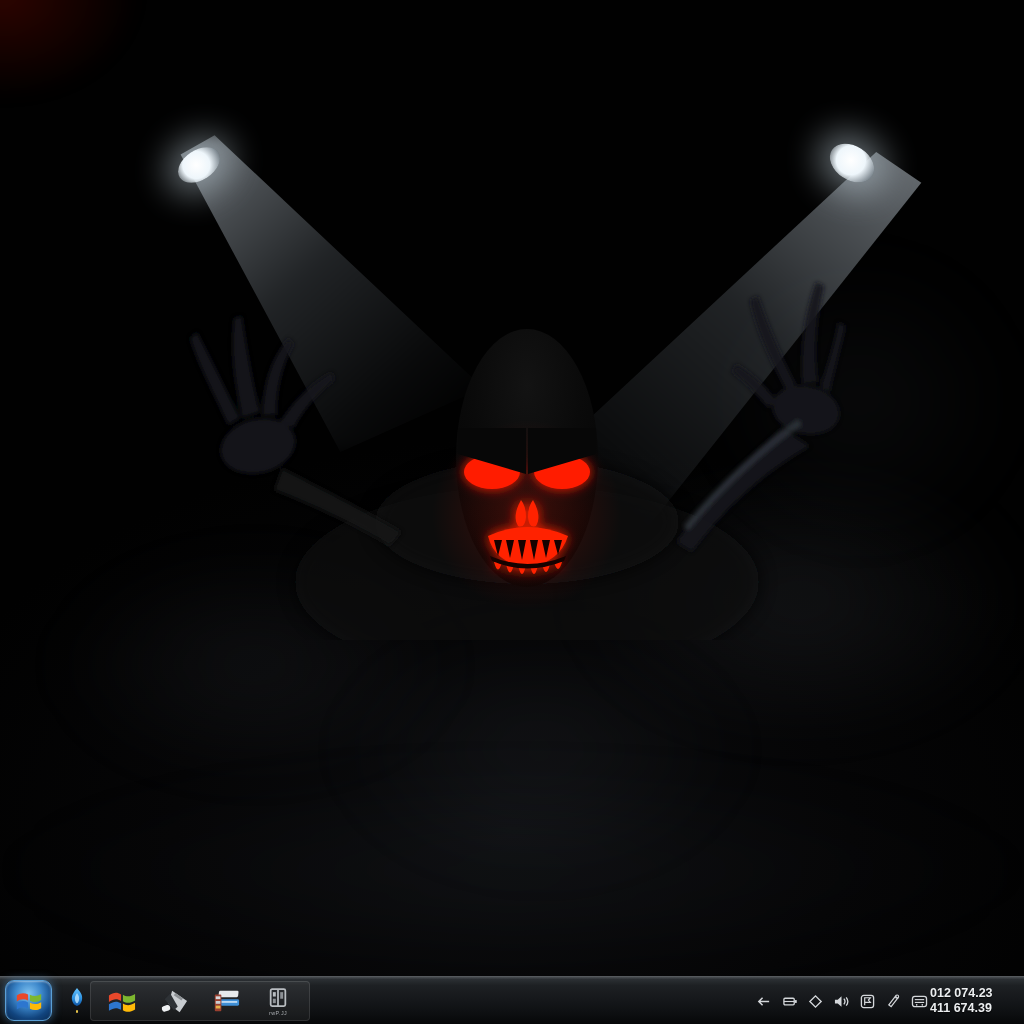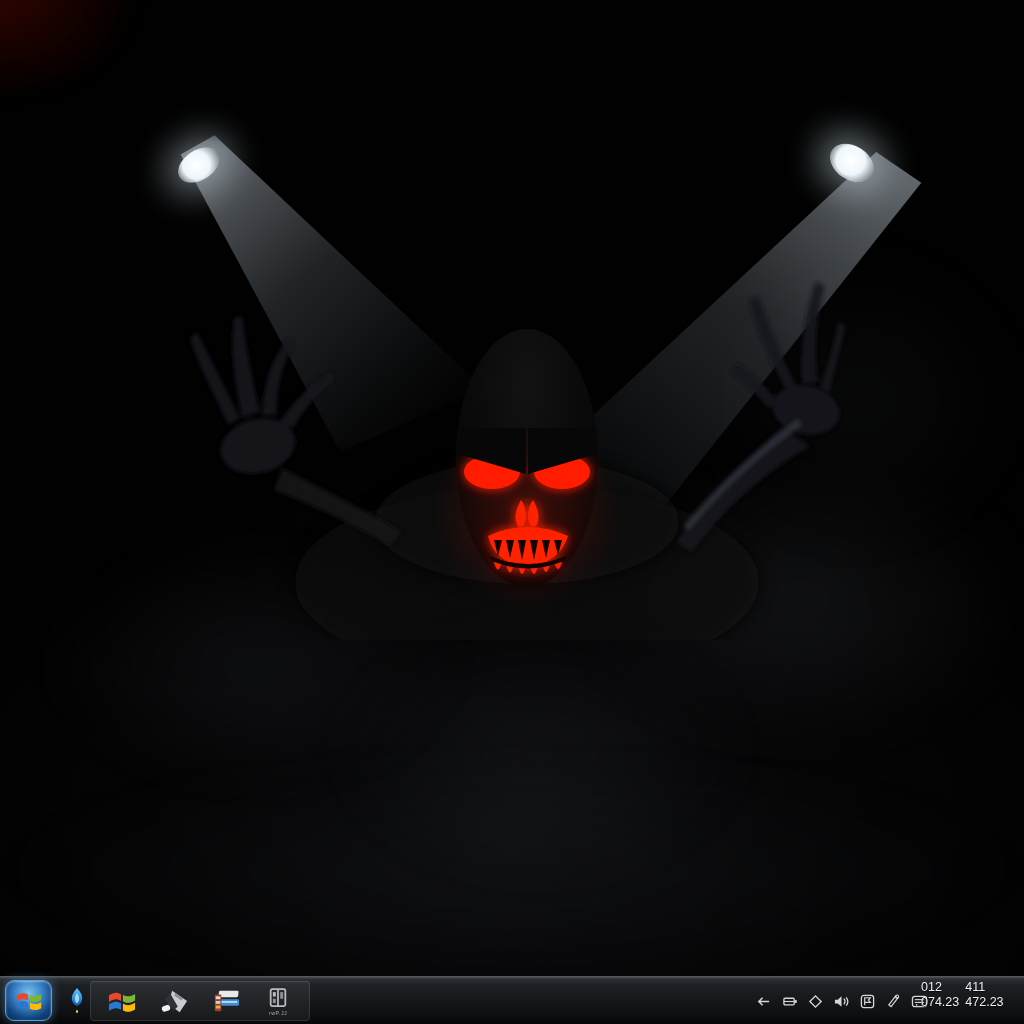--- a/index.html
+++ b/index.html
@@ -53,24 +53,24 @@
       display:flex; align-items:center; justify-content:center; cursor:pointer; }
   #pinned-group { position:absolute; left:90px; top:4px; height:40px;
       display:flex; align-items:center; gap:14px; padding:0 12px;
       background:rgba(255,255,255,0.06); border:1px solid rgba(255,255,255,0.11); border-radius:4px; }
   .pin-btn { width:38px; height:36px; display:flex; flex-direction:column; align-items:center;
       justify-content:center; cursor:pointer; background:none; border:none; }
   .pin-caption { font-size:6px; line-height:6px; color:#a9acb0; letter-spacing:0.5px;
       margin-top:1px; white-space:nowrap; transform:scale(0.9); }
   #tray { position:absolute; right:96px; top:0; height:48px; display:flex; align-items:center; gap:9px; }
   .tray-ico { width:17px; height:17px; display:flex; align-items:center; justify-content:center; cursor:pointer; }
-  #clock { position:absolute; right:15px; top:3px; width:88px; height:42px;
+  #clock { position:absolute; right:6px; top:3px; width:88px; height:42px;
       color:#eceef0; font-size:12.5px; line-height:15px; text-align:left;
-      display:flex; justify-content:center; cursor:default;
-      text-shadow:0 1px 1px rgba(0,0,0,0.8); }
+      display:flex; flex-direction:column; justify-content:center; cursor:default;
+      text-shadow:0 1px 1px rgba(0,0,0,0.8);font-weight:bold; }
 </style>
 </head>
 <body>
 
 <div id="screen">
 
   <div id="wallpaper">
     <div class="red-corner"></div>
     <div class="fog fog1"></div>
     <div class="fog fog2"></div>
@@ -271,16 +271,16 @@
             <line x1="4" y1="6" x2="14" y2="6" stroke="#d4d7da" stroke-width="1.2"></line>
             <line x1="4" y1="9" x2="14" y2="9" stroke="#d4d7da" stroke-width="1.2"></line>
             <circle cx="6" cy="11.5" r="0.9" fill="#d4d7da"></circle>
             <circle cx="12" cy="11.5" r="0.9" fill="#d4d7da"></circle>
           </svg>
       </span>
     </div>
 
     <div id="clock">
       <div>012 074.23</div>
-      <div>411 472.23</div>
+      <div>411 674.39</div>
     </div>
   </div>
 </div>
 
 </body></html>

